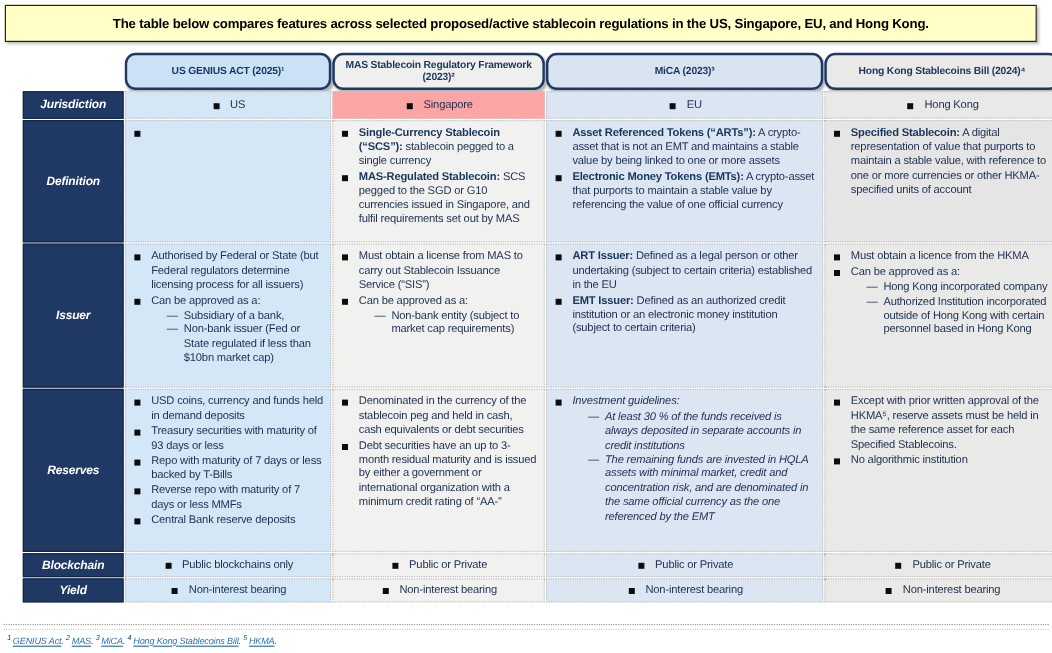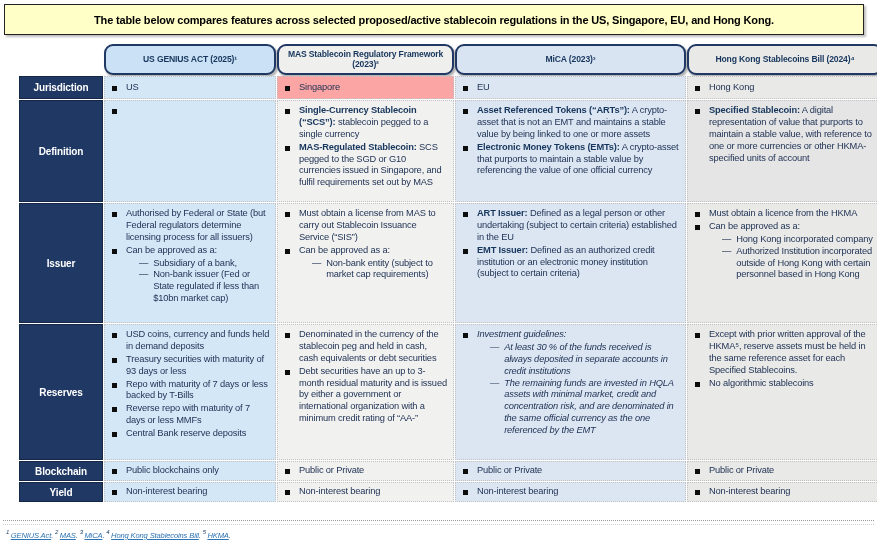--- a/index.html
+++ b/index.html
@@ -25,27 +25,27 @@
   .corner { background:transparent; }
   .pill {
     border:2px solid #1F3864; border-radius:9px;
     display:flex; align-items:center; justify-content:center; text-align:center;
     font-weight:bold; font-size:8.6px; color:#17365D; line-height:1.15;
     box-shadow:1.5px 2px 2px rgba(0,0,0,.3); padding:0 8px;
   }
   .rowlabel {
     background:#1F3864; border:1px solid #142744;
     color:#ffffff; font-weight:bold; font-size:10px;
-    display:flex; align-items:center; justify-content:center; text-align:center;
+    display:flex; align-items:center; justify-content:center; text-align:center;font-style:italic;
   }
   .cell {
     border:1px dotted #c3c3c3; padding:3px 5px 3px 3px;
     font-size:9.3px; line-height:1.28; overflow:hidden;
   }
-  .cell.vcenter { display:flex; flex-direction:column; justify-content:center; }
+  .cell.vcenter { display:flex; flex-direction:column; justify-content:center;align-items:center; }
   .bullet { display:flex; gap:9px; margin:1px 0; }
   .bullet .sq { flex:none; width:5px; height:5px; background:#0d0d0d; margin:4px 0 0 4px; }
   .bullet .txt { flex:1; }
   .bullet .txt b { color:#17365D; }
   .sub { display:flex; gap:5px; margin-left:31px; }
   .sub .dash { flex:none; }
   .table-bottom {
     position:absolute; left:3px; width:871px; top:520px;
     border-top:1px dotted #9a9a9a; height:3px; border-bottom:1px dotted #cfcfcf;
   }
@@ -234,21 +234,21 @@
         <span class="txt">The remaining funds are invested in HQLA assets with minimal market, credit and concentration risk, and are denominated in the same official currency as the one referenced by the EMT</span>
       </div>
     </div>
     <div class="cell" style="background: rgb(233, 233, 231);">
       <div class="bullet">
         <span class="sq"></span>
         <span class="txt">Except with prior written approval of the HKMA⁵, reserve assets must be held in the same reference asset for each Specified Stablecoins.</span>
       </div>
       <div class="bullet">
         <span class="sq"></span>
-        <span class="txt">No algorithmic stablecoins</span>
+        <span class="txt">No algorithmic institution</span>
       </div>
     </div>
     <div class="rowlabel">Blockchain</div>
     <div class="cell vcenter" style="background: rgb(212, 231, 247);">
       <div class="bullet">
         <span class="sq"></span>
         <span class="txt">Public blockchains only</span>
       </div>
     </div>
     <div class="cell vcenter" style="background: rgb(241, 241, 239);">

